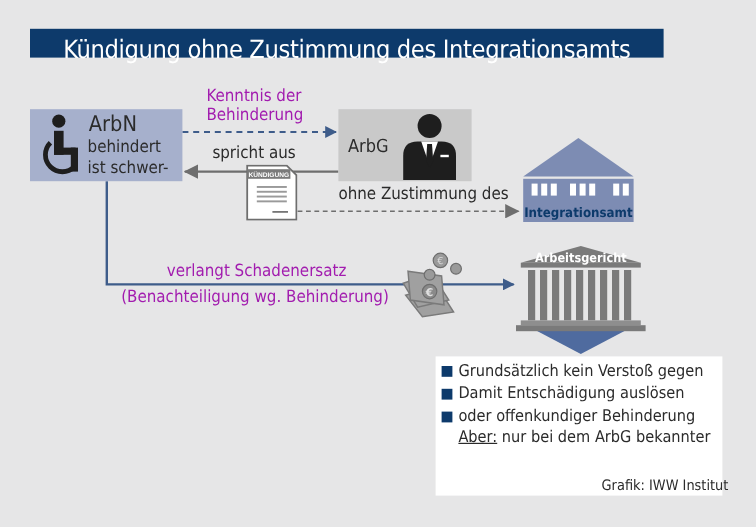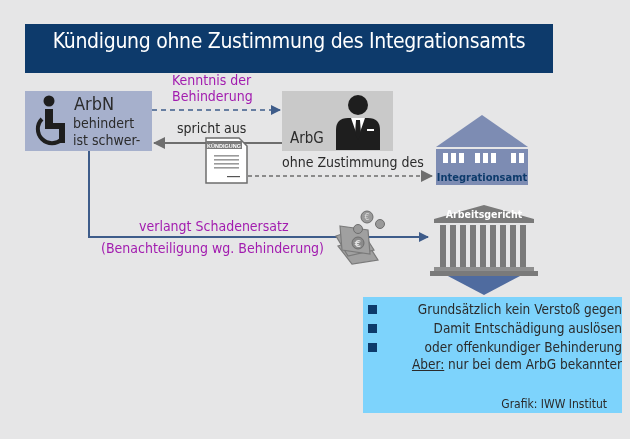--- a/index.html
+++ b/index.html
@@ -4,33 +4,33 @@
   <style>
     html, body { margin:0; padding:0; }
     body {
       width:630px; height:439px; position:relative; overflow:hidden;
       background:#e6e6e7;
       font-family:"DejaVu Sans Condensed","DejaVu Sans","Liberation Sans",sans-serif;
       color:#2b2b2b;
     }
     .abs { position:absolute; }
     .title-bar {
-      left:25px; top:24px; width:528px; height:49px;
+      left:25px; top:24px; width:528px; height:24px;
       background:#0d3a6b; color:#fff;
       font-size:21px; line-height:35px; text-align:center;
       letter-spacing:-0.3px;
     }
     .arbn-box { left:25px; top:91px; width:127px; height:60px; background:#a6b0cc; }
     .arbn-title { left:74px; top:93px; font-size:18px; color:#2b2b2b; }
     .arbn-sub { left:73px; top:115px; font-size:14px; line-height:17px; color:#2b2b2b; }
     .arbg-box { left:282px; top:91px; width:111px; height:60px; background:#c9c9c9; }
-    .arbg-label { left:290px; top:113px; font-size:15px; color:#2b2b2b;margin-top:16px; }
+    .arbg-label { left:290px; top:113px; font-size:15px; color:#2b2b2b; }
     .lbl-blue { color:#a21caf; }
     .lbl-dark { color:#2b2b2b; }
-    .info-box { left:363px; top:297px; width:259px; height:116px; background:#7dd3fc;text-align:right; }
+    .info-box { left:363px; top:297px; width:239px; height:116px; background:#ffffff; }
     .info-item { position:relative; padding-left:19px; font-size:13.5px; line-height:17px; color:#2b2b2b; }
     .info-item .bullet { position:absolute; left:5px; top:4px; width:9px; height:9px; background:#0d3a6b; }
     .credit { right:23px; top:397px; font-size:12px; color:#2b2b2b; }
     u { text-decoration:underline; }
   </style>
 </head>
 <body>
 
 <div class="abs title-bar">Kündigung ohne Zustimmung des Integrationsamts</div>
 

